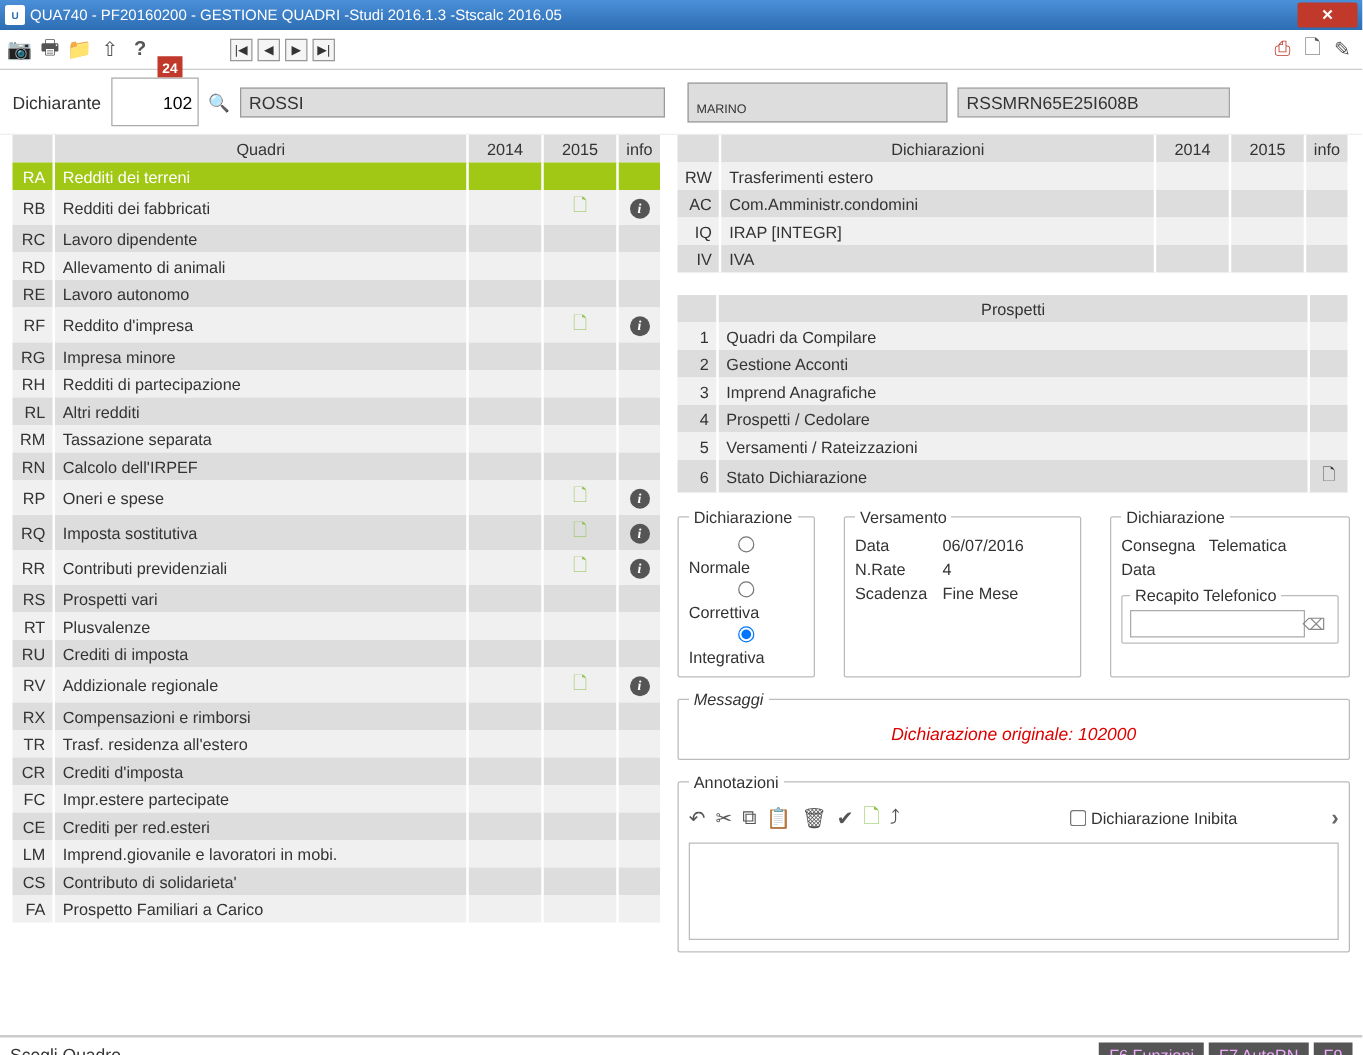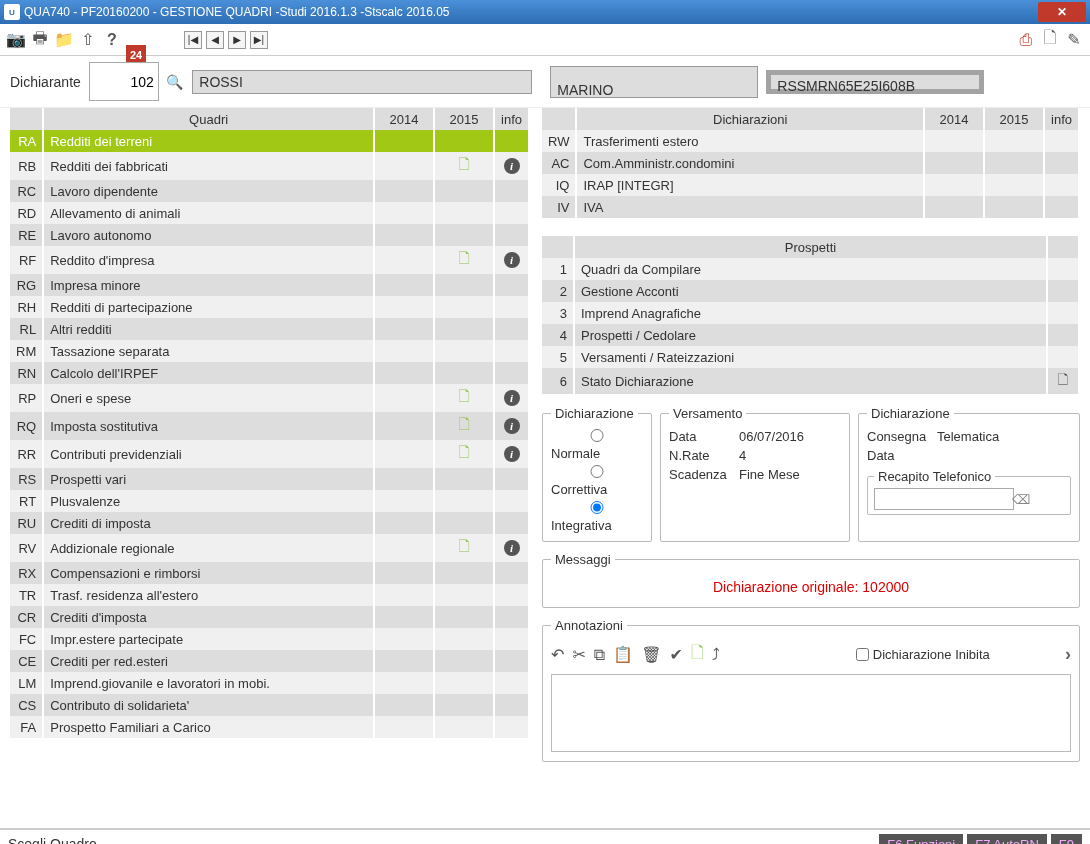--- a/index.html
+++ b/index.html
@@ -18,22 +18,22 @@
   .tool-icon.red-badge { background: #c0392b; color: #fff; font-weight: bold; font-size: 11px; padding: 0 2px; width: auto; min-width: 20px; margin-top: 31px; }
   .toolbar-spacer { flex: 1; }
   .nav-btn { width: 18px; height: 18px; border: 1px solid #999; display: flex; align-items: center; justify-content: center; font-size: 10px; cursor: pointer; background: #f5f5f5; }
   .pdf-icon { color: #c0392b; }
   
   
   .dich-row { display: flex; align-items: center; padding: 6px 10px; gap: 8px; border-bottom: 1px solid #eee; }
   .dich-label { font-size: 14px; }
   .dich-input { width: 70px; height: 39px; border: 1px solid #aaa; text-align: right; padding: 0 4px; font-size: 14px; }
   .surname-field { flex: 0 0 340px; background: #ddd; height: 24px; padding: 3px 6px; font-size: 14px; border: 1px solid #999; }
-  .name-field { flex: 0 0 208px; background: #ddd; height: 24px; padding: 15px 6px; font-size: 14px; border: 1px solid #999; margin-left: 10px; }
-  .cf-field { flex: 0 0 218px; background: #ddd; height: 24px; padding: 3px 6px; font-size: 14px; border: 5px solid #a3a3a3; }
+  .name-field { flex: 0 0 208px; background: #ddd; height: 24px; padding: 15px 6px; font-size: 10px; border: 1px solid #999; margin-left: 10px; }
+  .cf-field { flex: 0 0 218px; background: #ddd; height: 24px; padding: 3px 6px; font-size: 14px; border: 1px solid #a3a3a3; }
   .search-icon { font-size: 14px; color: #888; cursor: pointer; }
   
   
   .main { display: flex; gap: 12px; padding: 0 10px 10px 10px; }
   .col { display: flex; flex-direction: column; }
   .col-left { flex: 0 0 520px; }
   .col-right { flex: 1; }
   
   
   .grid { border-collapse: collapse; width: 100%; font-size: 13px; }
@@ -46,34 +46,34 @@
   .grid .yr-col { width: 60px; text-align: center; }
   .grid .info-col { width: 32px; text-align: center; }
   .doc-icon { color: #8bc34a; font-size: 14px; }
   .info-icon { background: #555; color: #fff; border-radius: 50%; width: 16px; height: 16px; display: inline-flex; align-items: center; justify-content: center; font-size: 11px; font-weight: bold; font-style: italic; font-family: serif; }
   
   
   .prospetti { margin-top: 18px; }
   .prospetti .grid th:first-child { width: 32px; }
   
   
-  .fieldsets-row { display: flex; gap: 8px; margin-top: 12px; }
+  .fieldsets-row { display: flex; gap: 23px; margin-top: 12px; }
   fieldset { border: 1px solid #bbb; border-radius: 2px; padding: 6px 8px; font-size: 13px; }
   legend { padding: 0 4px; font-size: 13px; }
   .fs-dich { flex: 0 0 110px; }
   .fs-vers { flex: 0 0 190px; }
   .fs-cons { flex: 1; }
   .radio-row { display: flex; gap: 4px; padding: 2px 0; flex-direction: column; }
   .radio-row input { margin: 0; }
   .kv-row { display: flex; padding: 2px 0; }
   .kv-row .k { flex: 0 0 70px; }
   .recapito-input { width: 140px; height: 22px; border: 1px solid #aaa; padding: 0 4px; }
   .clear-input-icon { position: relative; left: -2px; color: #888; cursor: pointer; }
   
-  .messaggi-fs { margin-top: 10px; }
+  .messaggi-fs { margin-top: 10px; font-style: italic; }
   .msg-text { color: #d00; text-align: center; padding: 6px 0; font-size: 14px; }
   
   .annot-fs { margin-top: 10px; }
   .annot-toolbar { display: flex; align-items: center; gap: 8px; padding: 2px 0 6px 0; }
   .annot-toolbar .t { cursor: pointer; font-size: 16px; color: #555; }
   .annot-toolbar .green { color: #8bc34a; }
   .annot-spacer { flex: 0 0 120px; }
   .inibita-row { display: flex; align-items: center; gap: 4px; }
   .annot-chevron { margin-left: auto; font-size: 18px; cursor: pointer; font-weight: bold; color: #666; }
   .annot-textarea { width: 100%; height: 78px; border: 1px solid #bbb; resize: none; padding: 4px; font-family: inherit; font-size: 13px; }

